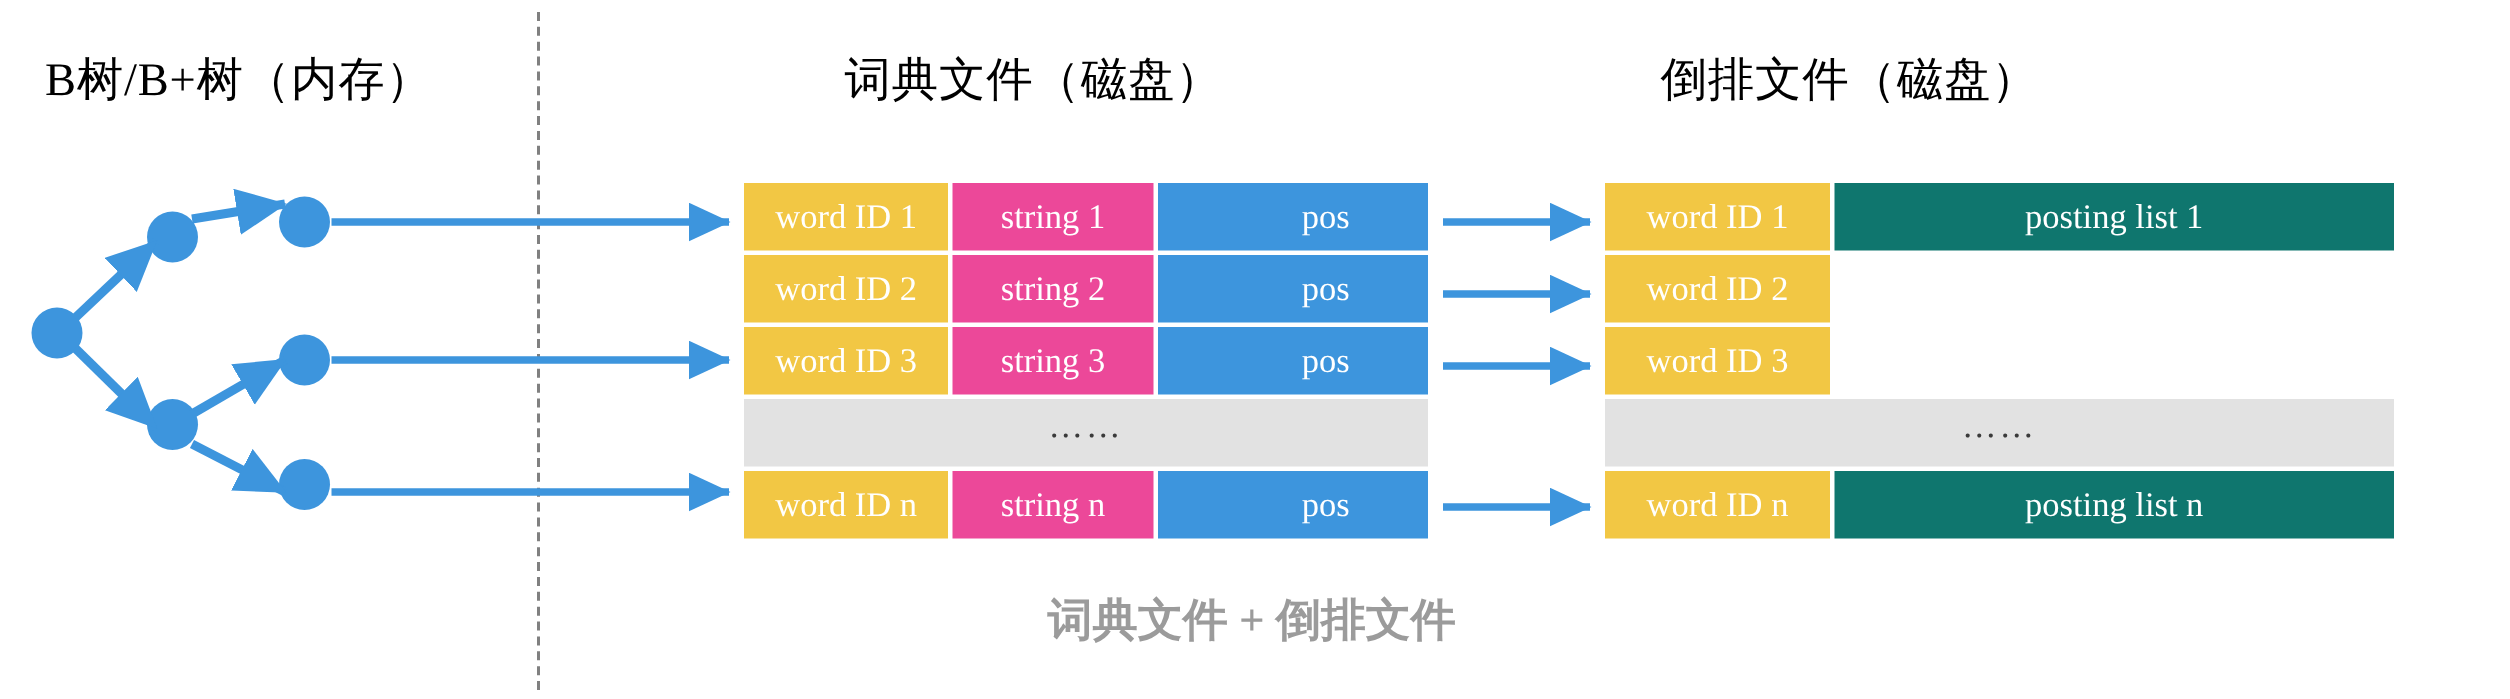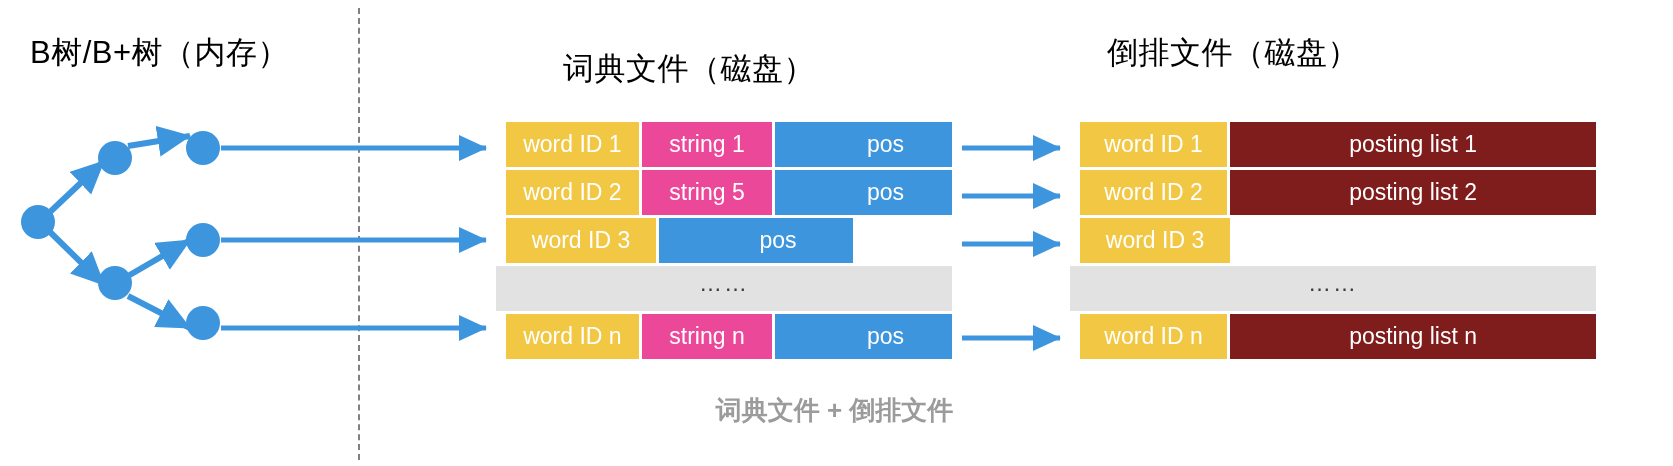--- a/index.html
+++ b/index.html
@@ -9,33 +9,34 @@
   }
   body {
     font-family: "Liberation Sans", "DejaVu Sans", sans-serif;
   }
   #stage {
     position: relative;
     width: 1673px;
     height: 466px;
     background: #ffffff;
     overflow: hidden;
+    font-family: Liberation Serif, serif;
   }
 
   
   .section-title {
     position: absolute;
     font-size: 31px;
     font-weight: 400;
     color: #000000;
     white-space: nowrap;
     letter-spacing: 0.5px;
   }
   #title-btree   { left: 30px;  top: 32px; }
-  #title-dict    { left: 563px; top: 48px; }
+  #title-dict    { left: 563px; top: 32px; }
   #title-inverted{ left: 1107px;top: 32px; }
 
   
   #divider {
     position: absolute;
     left: 358px;
     top: 8px;
     width: 0;
     height: 452px;
     border-left: 2px dashed #808080;
@@ -75,24 +76,24 @@
   .cell {
     display: flex;
     align-items: center;
     justify-content: center;
     color: #ffffff;
     font-size: 23px;
     font-weight: 400;
     white-space: nowrap;
     overflow: hidden;
   }
-  .cell.key   { background: #f2c744; margin-left: 10px; }
+  .cell.key   { background: #f2c744; }
   .cell.str   { background: #ec4899; }
   .cell.pos   { background: #3d95dd; }
-  .cell.plist { background: #7f1d1d; }
+  .cell.plist { background: #0f766e; }
 
   
   #dict-table .key   { width: 150px; }
   #dict-table .str   { width: 147px; }
   #dict-table .pos   { width: 150px; padding-left: 44px; }
 
   
   #inverted-table .key   { width: 150px; }
   #inverted-table .plist { width: 373px; }
 
@@ -112,21 +113,21 @@
     padding-bottom: 10px;
   }
 
   
   #caption {
     position: absolute;
     left: 0;
     right: 4px;
     top: 393px;
     text-align: center;
-    font-size: 26px;
+    font-size: 30px;
     font-weight: 700;
     color: #9b9b9b;
     white-space: nowrap;
   }
 
   
   #arrows {
     position: absolute;
     left: 0;
     top: 0;
@@ -156,45 +157,45 @@
   </div>
 
   <div class="file-table" id="dict-table">
     <div class="row">
       <div class="cell key">word ID 1</div>
       <div class="cell str">string 1</div>
       <div class="cell pos">pos</div>
     </div>
     <div class="row">
       <div class="cell key">word ID 2</div>
-      <div class="cell str">string 5</div>
+      <div class="cell str">string 2</div>
       <div class="cell pos">pos</div>
     </div>
     <div class="row">
       <div class="cell key">word ID 3</div>
+      <div class="cell str">string 3</div>
       <div class="cell pos">pos</div>
     </div>
     <div class="row ellipsis">
       <span class="dots">……</span>
     </div>
     <div class="row">
       <div class="cell key">word ID n</div>
       <div class="cell str">string n</div>
       <div class="cell pos">pos</div>
     </div>
   </div>
 
   <div class="file-table" id="inverted-table">
     <div class="row">
       <div class="cell key">word ID 1</div>
       <div class="cell plist">posting list 1</div>
     </div>
     <div class="row">
       <div class="cell key">word ID 2</div>
-      <div class="cell plist">posting list 2</div>
     </div>
     <div class="row">
       <div class="cell key">word ID 3</div>
     </div>
     <div class="row ellipsis">
       <span class="dots">……</span>
     </div>
     <div class="row">
       <div class="cell key">word ID n</div>
       <div class="cell plist">posting list n</div>

